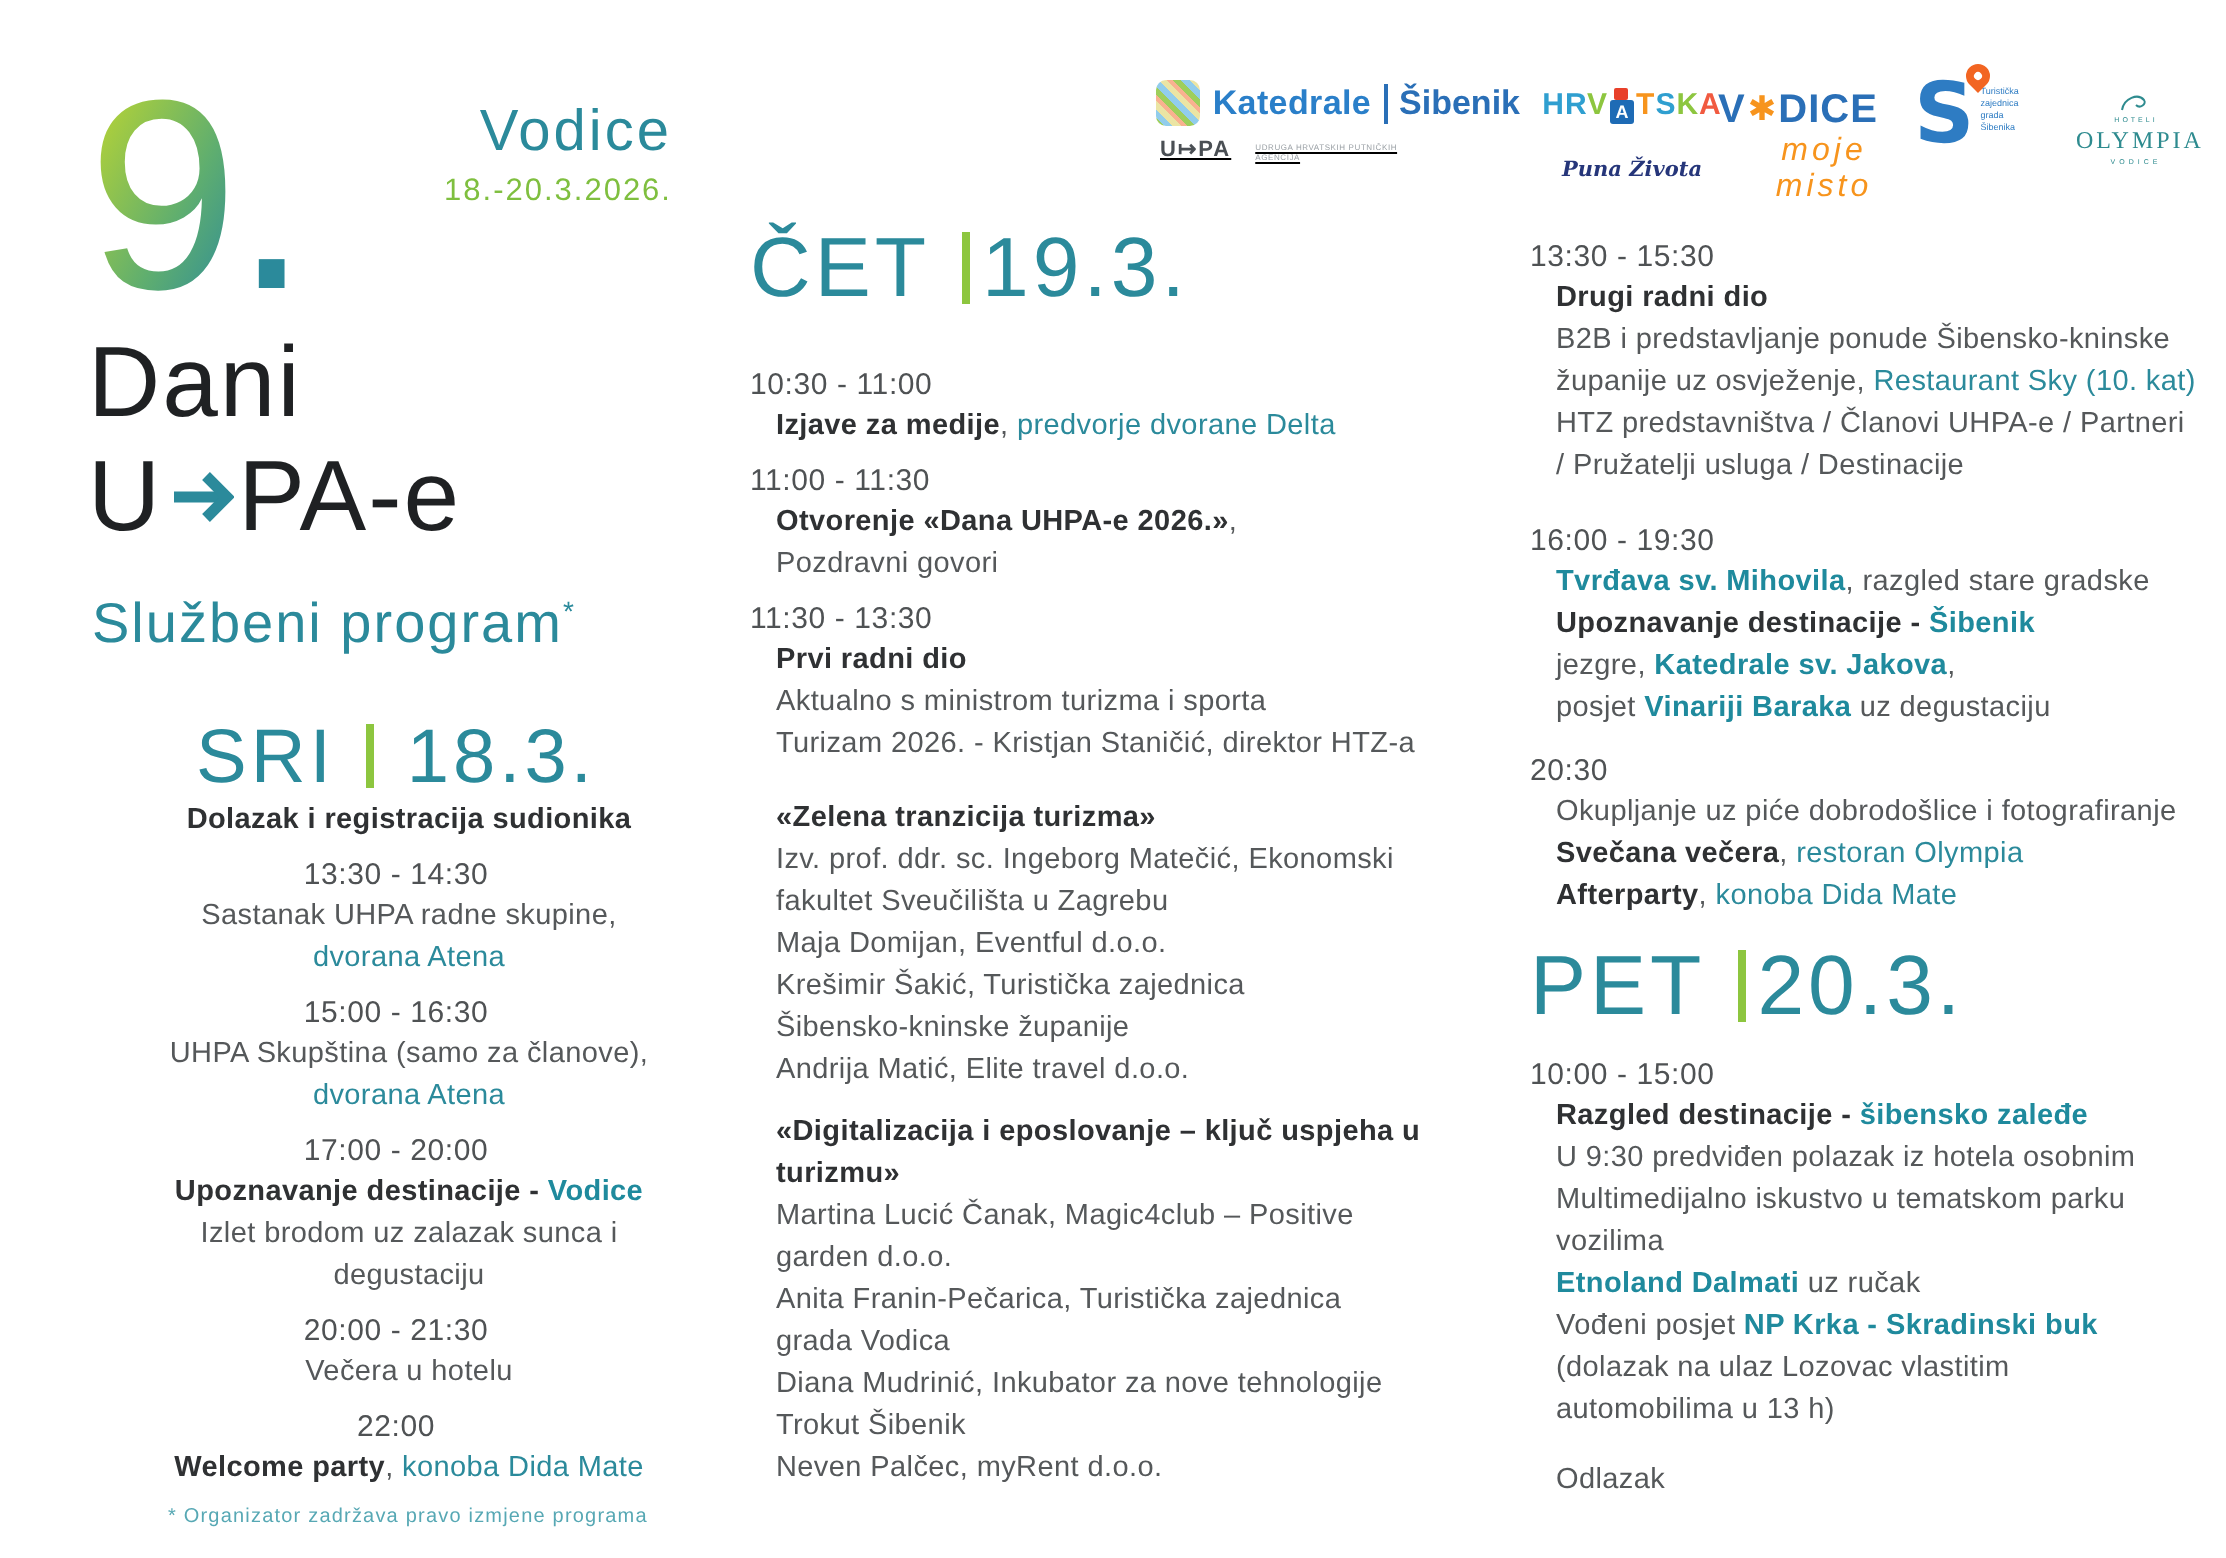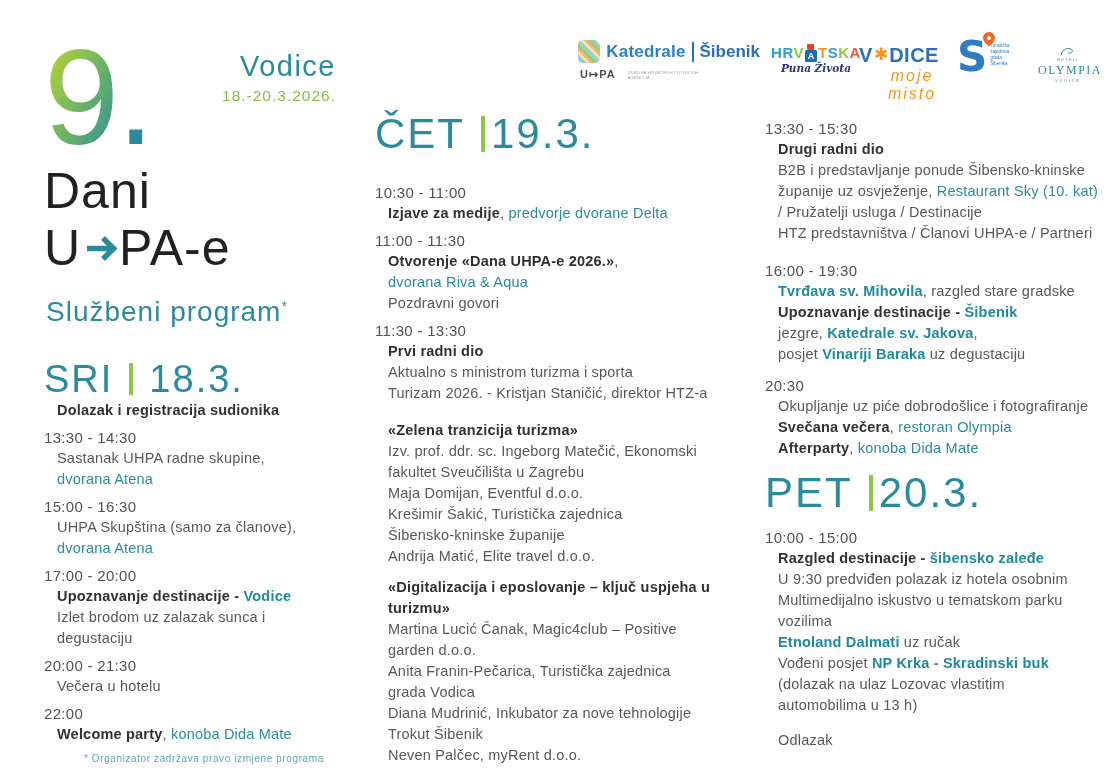--- a/index.html
+++ b/index.html
@@ -21,32 +21,32 @@
   
   .logo{position:absolute;}
   .lg-dal{left:578px;top:40px;width:182px;}
   .dal-row{display:flex;align-items:center;gap:6px;}
   .dal-icon{width:23px;height:23px;border-radius:5px;
     background:
       repeating-linear-gradient(45deg,rgba(141,198,63,.85) 0 3px,rgba(126,196,232,.85) 3px 6px,rgba(233,226,154,.9) 6px 9px,rgba(242,101,34,.5) 9px 11px);}
   .dal-name{font-size:17px;font-weight:bold;color:#2a7fc9;letter-spacing:.2px;}
   .dal-div{width:2px;height:20px;background:#2a6fb7;}
   .dal-city{font-size:17px;font-weight:bold;color:#2a6fb7;}
-  .dal-uhpa-row{display:flex;align-items:flex-start;gap:12px;margin-top:5px;margin-left:2px;}
+  .dal-uhpa-row{display:flex;align-items:flex-end;gap:12px;margin-top:5px;margin-left:2px;text-decoration:underline;}
   .dal-uhpa{font-size:11px;color:#4a4f54;letter-spacing:1px;font-weight:600;}
   .dal-tags{display:flex;flex-direction:column;margin-top:2px;}
   .dal-tag{font-size:4px;line-height:5px;color:#9aa0a5;letter-spacing:.3px;}
 
   .lg-hrv{left:762px;top:40px;width:108px;text-align:center;}
   .hrv-line{display:flex;align-items:flex-end;justify-content:center;gap:0;height:22px;}
   .hrv-letter{font-size:15px;font-weight:bold;letter-spacing:.5px;line-height:15px;}
   .hrv-block{position:relative;display:inline-block;width:12px;height:12px;background:#1e6bb5;border-radius:1.5px;
              color:#fff;font-size:9px;line-height:12px;text-align:center;font-weight:bold;margin:0 1px;}
   .hrv-red{position:absolute;top:-6px;left:2px;width:7px;height:6px;background:#e8402a;border-radius:1px;}
-  .hrv-tag{font-size:10.5px;font-style:italic;color:#26367a;font-family:"DejaVu Serif",serif;margin-top:0;font-weight:bold;}
+  .hrv-tag{font-size:10.5px;font-style:italic;color:#26367a;font-family:"DejaVu Serif",serif;margin-top:17px;font-weight:bold;}
 
   .lg-vod{left:853px;top:44px;width:92px;text-align:center;}
   .vod-line{display:flex;align-items:center;justify-content:center;}
   .vod-v,.vod-rest{font-size:20px;font-weight:900;color:#2a6fb7;letter-spacing:.5px;}
   .vod-flower{font-size:17px;color:#f7941d;margin:0 1px;transform:translateY(-1px);display:inline-block;}
   .vod-tag{font-size:16px;color:#f7941d;font-style:italic;letter-spacing:2px;margin-top:0px;margin-left:26px;}
 
   .lg-sib{left:957px;top:36px;width:84px;}
   .sib-wrap{display:flex;align-items:center;gap:3px;}
   .sib-s{position:relative;font-size:42px;line-height:42px;font-weight:bold;color:#2e7cc3;font-family:"DejaVu Sans",sans-serif;}
@@ -56,21 +56,21 @@
   .sib-line{font-size:4.5px;line-height:6px;color:#2e7cc3;}
 
   .lg-oly{left:1038px;top:46px;width:60px;text-align:center;}
   .oly-flourish{display:block;margin:0 auto;}
   .oly-top{font-size:3.5px;letter-spacing:1.5px;color:#2e8b8f;margin-top:1px;}
   .oly-name{font-size:12px;letter-spacing:1.5px;color:#2e8b8f;font-family:"Liberation Serif",serif;margin-top:1px;}
   .oly-bottom{font-size:3.5px;letter-spacing:2px;color:#2e8b8f;margin-top:1px;}
 
   
   .col{position:absolute;}
-  .colA{left:44px;top:358px;width:308px;}
+  .colA{left:44px;top:358px;width:308px;text-align:center;}
   .colB{left:375px;top:112px;width:352px;}
   .colC{left:765px;top:118px;width:348px;}
 
   .day-heading{margin:0;font-weight:400;color:#2b8a9b;letter-spacing:2px;white-space:nowrap;}
   .colA .day-heading{font-size:38px;line-height:42px;}
   .colB .day-heading,.colC .day-heading{font-size:42px;line-height:44px;}
   .bar{display:inline-block;width:4px;background:#8dc63f;vertical-align:middle;transform:translateY(-3px);}
   .colA .bar{height:32px;margin:0 16px;}
   .colB .bar,.colC .bar{height:36px;margin:0 6px 0 16px;}
   .pet-heading{margin-top:12px;}
@@ -212,21 +212,20 @@
   <section class="col colB">
     <h2 class="day-heading"><span>ČET</span><span class="bar"></span><span>19.3.</span></h2>
     <div class="entries">
         <div class="entry">
           <div class="time">10:30 - 11:00</div>
           <div class="line"><span class="sg-b">Izjave za medije</span><span class="sg-p">, </span><span class="sg-t">predvorje dvorane Delta</span></div>
         </div>
         <div class="entry">
           <div class="time">11:00 - 11:30</div>
           <div class="line"><span class="sg-b">Otvorenje «Dana UHPA-e 2026.»</span><span class="sg-p">,</span></div>
-          <div class="line"><span class="sg-t">dvorana Riva &amp; Aqua</span></div>
           <div class="line"><span class="sg-p">Pozdravni govori</span></div>
         </div>
         <div class="entry">
           <div class="time">11:30 - 13:30</div>
           <div class="line"><span class="sg-b">Prvi radni dio</span></div>
           <div class="line"><span class="sg-p">Aktualno s ministrom turizma i sporta</span></div>
           <div class="line"><span class="sg-p">Turizam 2026. - Kristjan Staničić, direktor HTZ-a</span></div>
         </div>
         <div class="entry" style="margin-top: 16px;">
           <div class="line"><span class="sg-b">«Zelena tranzicija turizma»</span></div>
@@ -251,22 +250,22 @@
       </div>
   </section>
 
   <section class="col colC">
     <div class="entries entries-top">
         <div class="entry">
           <div class="time">13:30 - 15:30</div>
           <div class="line"><span class="sg-b">Drugi radni dio</span></div>
           <div class="line"><span class="sg-p">B2B i predstavljanje ponude Šibensko-kninske</span></div>
           <div class="line"><span class="sg-p">županije uz osvježenje, </span><span class="sg-t">Restaurant Sky (10. kat)</span></div>
+          <div class="line"><span class="sg-p">HTZ predstavništva / Članovi UHPA-e / Partneri</span></div>
           <div class="line"><span class="sg-p">/ Pružatelji usluga / Destinacije</span></div>
-          <div class="line"><span class="sg-p">HTZ predstavništva / Članovi UHPA-e / Partneri</span></div>
         </div>
         <div class="entry" style="margin-top: 16px;">
           <div class="time">16:00 - 19:30</div>
           <div class="line"><span class="sg-tb">Tvrđava sv. Mihovila</span><span class="sg-p">, razgled stare gradske</span></div>
           <div class="line"><span class="sg-b">Upoznavanje destinacije - </span><span class="sg-tb">Šibenik</span></div>
           <div class="line"><span class="sg-p">jezgre, </span><span class="sg-tb">Katedrale sv. Jakova</span><span class="sg-p">,</span></div>
           <div class="line"><span class="sg-p">posjet </span><span class="sg-tb">Vinariji Baraka</span><span class="sg-p"> uz degustaciju</span></div>
         </div>
         <div class="entry" style="margin-top: 10px;">
           <div class="time">20:30</div>

